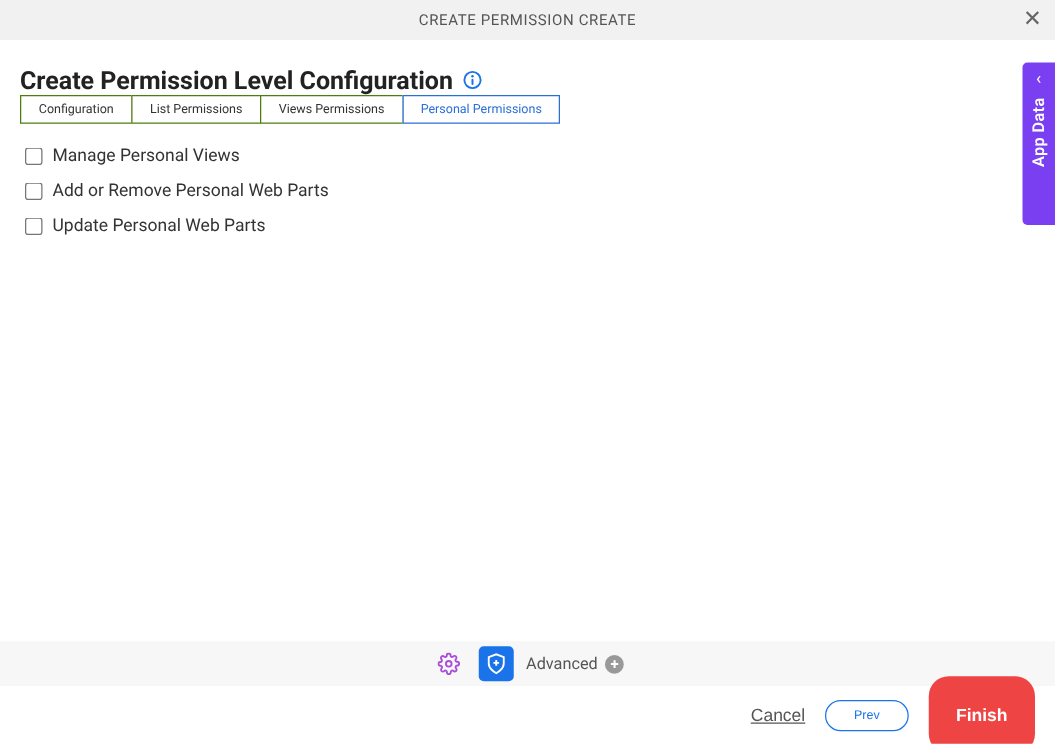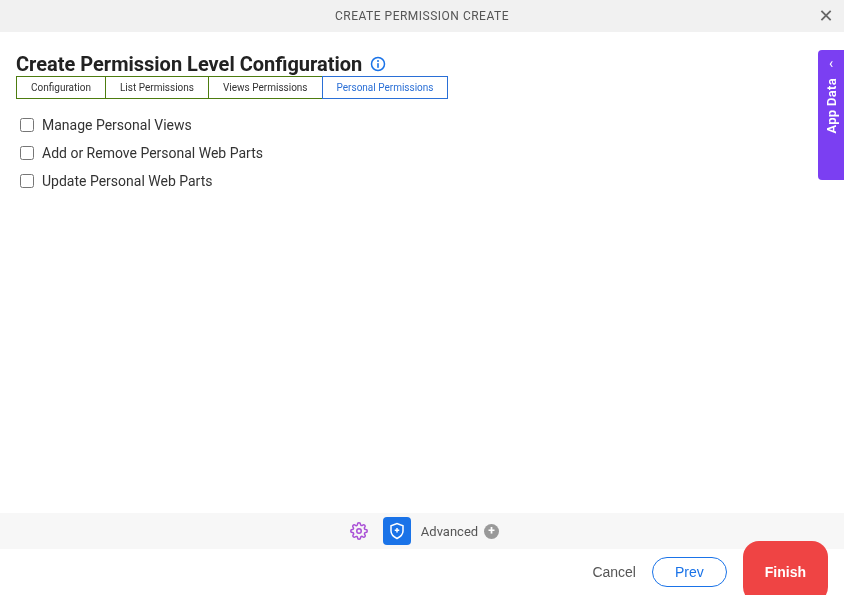--- a/index.html
+++ b/index.html
@@ -180,28 +180,29 @@
       gap: 16px;
       padding-right: 16px;
       background: #fff;
     }
     .btn-text {
       color: #555;
       cursor: pointer;
       font-size: 14px;
       background: none;
       border: none;
+      text-decoration: underline;
     }
     .btn-outline {
       border: 1px solid #1a73e8;
       color: #1a73e8;
       background: #fff;
       border-radius: 16px;
       padding: 6px 22px;
-      font-size: 14px;
+      font-size: 10px;
       cursor: pointer;
     }
     .btn-primary {
       background: #ef4444;
       color: #fff;
       border: none;
       border-radius: 16px;
       padding: 23px 22px;
       font-size: 14px;
       font-weight: 600;

